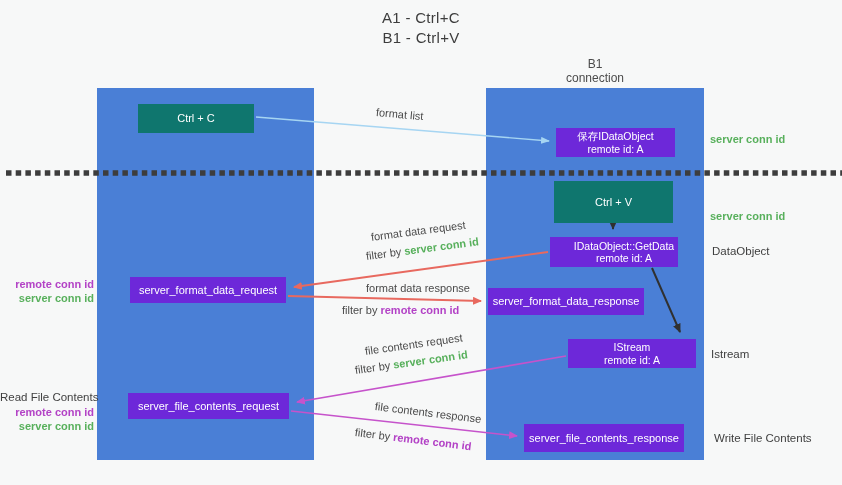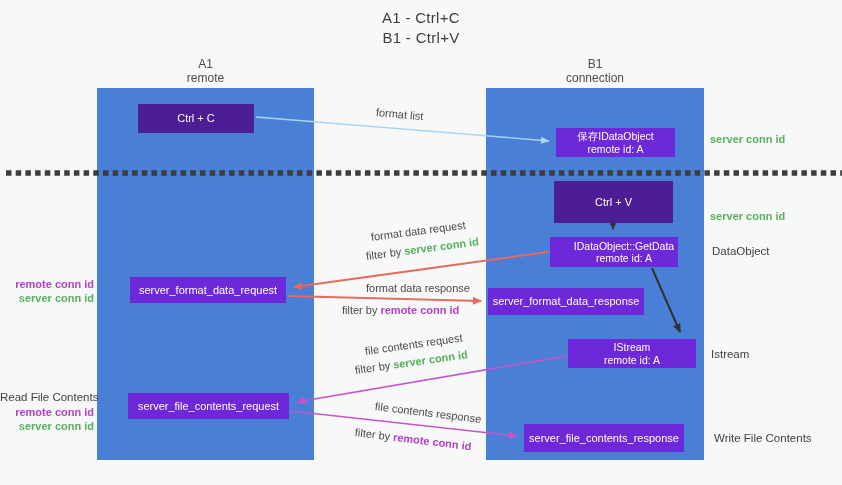--- a/index.html
+++ b/index.html
@@ -7,45 +7,41 @@
   body { font-family:"Liberation Sans", sans-serif; }
   .canvas { position:relative; width:842px; height:485px; background:#f7f8f8; overflow:hidden; }
   .abs { position:absolute; }
   .title { top:8px; left:0; width:100%; text-align:center; font-size:15px; line-height:20px;
            color:#3d3d3d; z-index:5; letter-spacing:0.3px; }
   .col { background:#4a7fd6; z-index:1; }
   .hdr { text-align:center; font-size:12px; line-height:14px; color:#4c4c4c; z-index:5; }
   .node { display:flex; flex-direction:column; justify-content:center; align-items:center;
           color:#fff; text-align:center; z-index:3; font-size:11px; line-height:13px; }
   .orange { background:#6d28d9; }
-  .green  { background:#4c1d95; }
+  .green  { background:#0f766e; }
   .small2 { font-size:10.5px; line-height:12.5px; }
   .elabel { font-size:11px; color:#4a4a4a; white-space:nowrap; z-index:4; transform-origin:left center; }
   .green-t  { color:#58b05c; font-weight:bold; }
   .purple-t { color:#b342c6; font-weight:bold; }
   .side { font-size:11px; white-space:nowrap; z-index:4; }
   .side-dark { color:#3f3f3f; font-size:11.5px; }
   .leftcol-lbl { left:0; width:94px; text-align:right; line-height:13.5px; }
   svg.wires { left:0; top:0; z-index:2; pointer-events:none; }
   .gap-r { margin-right:3px; }
 </style>
 </head>
 <body>
 
 <div class="canvas">
 
   <div class="abs title">
     <div>A1 - Ctrl+C</div>
     <div>B1 - Ctrl+V</div>
   </div>
 
-  <div class="abs hdr" style="left:97px; top:57px; width:217px;">
-    <div>A1</div>
-    <div>remote</div>
-  </div>
   <div class="abs hdr" style="left:486px; top:57px; width:218px;">
     <div>B1</div>
     <div>connection</div>
   </div>
 
   <div class="abs col" style="left:97px; top:88px; width:217px; height:372px;"></div>
   <div class="abs col" style="left:486px; top:88px; width:218px; height:372px;"></div>
 
   <svg class="abs wires" width="842" height="485" viewBox="0 0 842 485">
     <defs>

